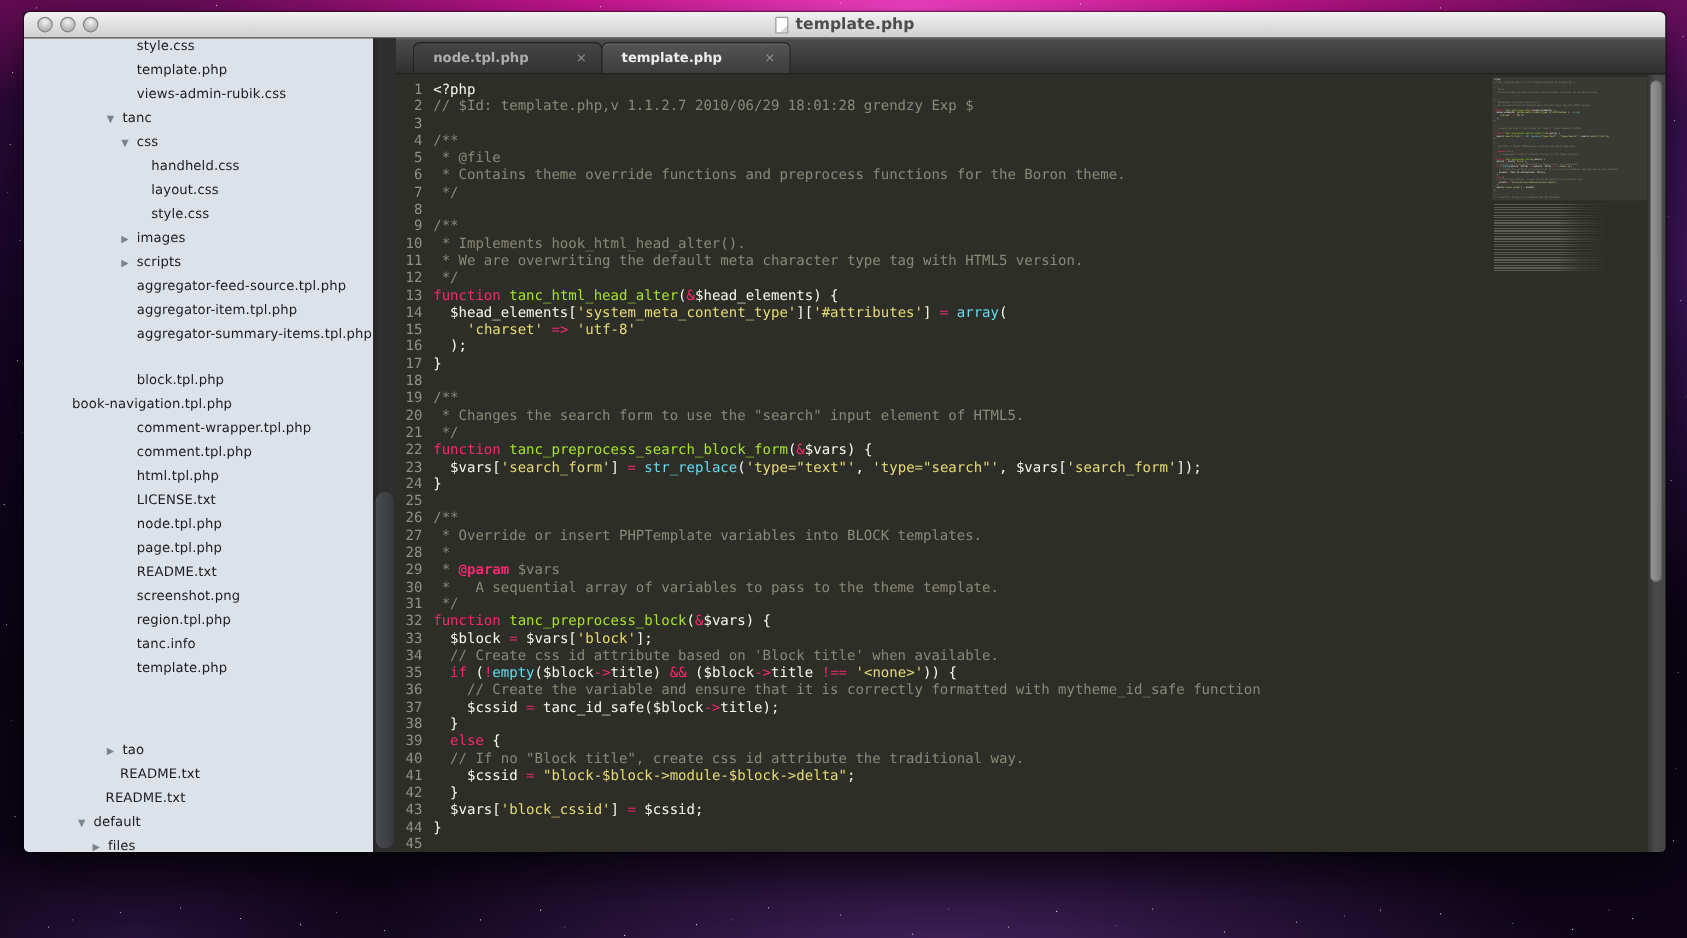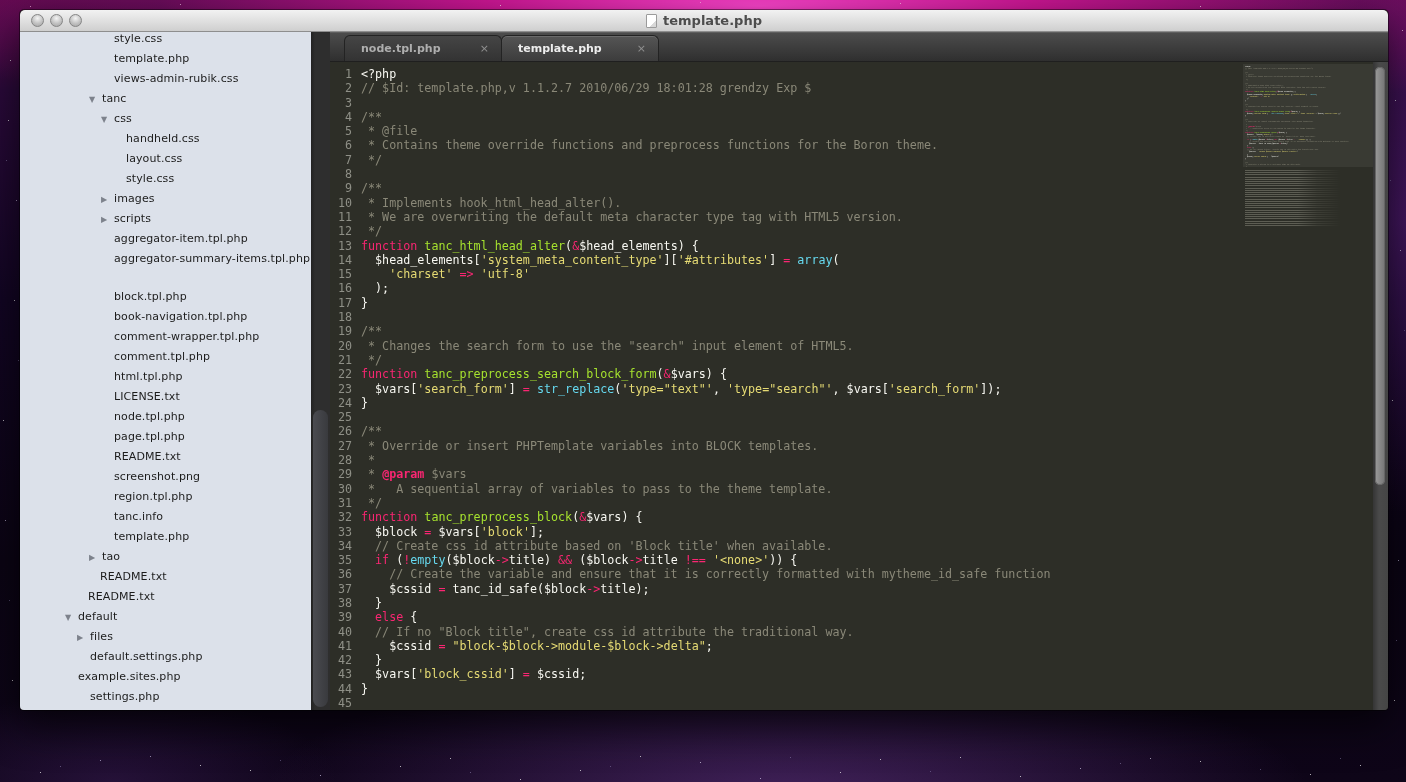--- a/index.html
+++ b/index.html
@@ -140,36 +140,37 @@
             <div class="tree-row" style="padding-left: 94px;"><span class="tree-label">style.css</span></div>
             <div class="tree-row" style="padding-left: 94px;"><span class="tree-label">template.php</span></div>
             <div class="tree-row" style="padding-left: 94px;"><span class="tree-label">views-admin-rubik.css</span></div>
             <div class="tree-row" style="padding-left: 82px;"><span class="tri">▼</span><span class="tree-label">tanc</span></div>
             <div class="tree-row" style="padding-left: 94px;"><span class="tri">▼</span><span class="tree-label">css</span></div>
             <div class="tree-row" style="padding-left: 106px;"><span class="tree-label">handheld.css</span></div>
             <div class="tree-row" style="padding-left: 106px;"><span class="tree-label">layout.css</span></div>
             <div class="tree-row" style="padding-left: 106px;"><span class="tree-label">style.css</span></div>
             <div class="tree-row" style="padding-left: 94px;"><span class="tri">▶</span><span class="tree-label">images</span></div>
             <div class="tree-row" style="padding-left: 94px;"><span class="tri">▶</span><span class="tree-label">scripts</span></div>
+            <div class="tree-row" style="padding-left: 94px;"><span class="tree-label">aggregator-feed-source.tpl.php</span></div>
             <div class="tree-row" style="padding-left: 94px;"><span class="tree-label">aggregator-item.tpl.php</span></div>
             <div class="tree-row" style="padding-left: 94px;"><span class="tree-label">aggregator-summary-items.tpl.php</span></div>
             <div class="tree-row" style="padding-left: 94px; margin-top: 18px;"><span class="tree-label">block.tpl.php</span></div>
-            <div class="tree-row" style="padding-left: 94px;"><span class="tree-label">book-navigation.tpl.php</span></div>
+            <div class="tree-row" style="padding-left: 40px;"><span class="tree-label">book-navigation.tpl.php</span></div>
             <div class="tree-row" style="padding-left: 94px;"><span class="tree-label">comment-wrapper.tpl.php</span></div>
             <div class="tree-row" style="padding-left: 94px;"><span class="tree-label">comment.tpl.php</span></div>
             <div class="tree-row" style="padding-left: 94px;"><span class="tree-label">html.tpl.php</span></div>
             <div class="tree-row" style="padding-left: 94px;"><span class="tree-label">LICENSE.txt</span></div>
             <div class="tree-row" style="padding-left: 94px;"><span class="tree-label">node.tpl.php</span></div>
             <div class="tree-row" style="padding-left: 94px;"><span class="tree-label">page.tpl.php</span></div>
             <div class="tree-row" style="padding-left: 94px;"><span class="tree-label">README.txt</span></div>
             <div class="tree-row" style="padding-left: 94px;"><span class="tree-label">screenshot.png</span></div>
             <div class="tree-row" style="padding-left: 94px;"><span class="tree-label">region.tpl.php</span></div>
             <div class="tree-row" style="padding-left: 94px;"><span class="tree-label">tanc.info</span></div>
             <div class="tree-row" style="padding-left: 94px;"><span class="tree-label">template.php</span></div>
-            <div class="tree-row" style="padding-left: 82px;"><span class="tri">▶</span><span class="tree-label">tao</span></div>
+            <div class="tree-row" style="padding-left: 82px; margin-top: 48px;"><span class="tri">▶</span><span class="tree-label">tao</span></div>
             <div class="tree-row" style="padding-left: 80px;"><span class="tree-label">README.txt</span></div>
             <div class="tree-row" style="padding-left: 68px;"><span class="tree-label">README.txt</span></div>
             <div class="tree-row" style="padding-left: 58px;"><span class="tri">▼</span><span class="tree-label">default</span></div>
             <div class="tree-row" style="padding-left: 70px;"><span class="tri">▶</span><span class="tree-label">files</span></div>
             <div class="tree-row" style="padding-left: 70px;"><span class="tree-label">default.settings.php</span></div>
             <div class="tree-row" style="padding-left: 58px;"><span class="tree-label">example.sites.php</span></div>
             <div class="tree-row" style="padding-left: 70px;"><span class="tree-label">settings.php</span></div>
             <div class="tree-row" style="padding-left: 45px;"><span class="tri">▶</span></div>
           </div>
       </div>

